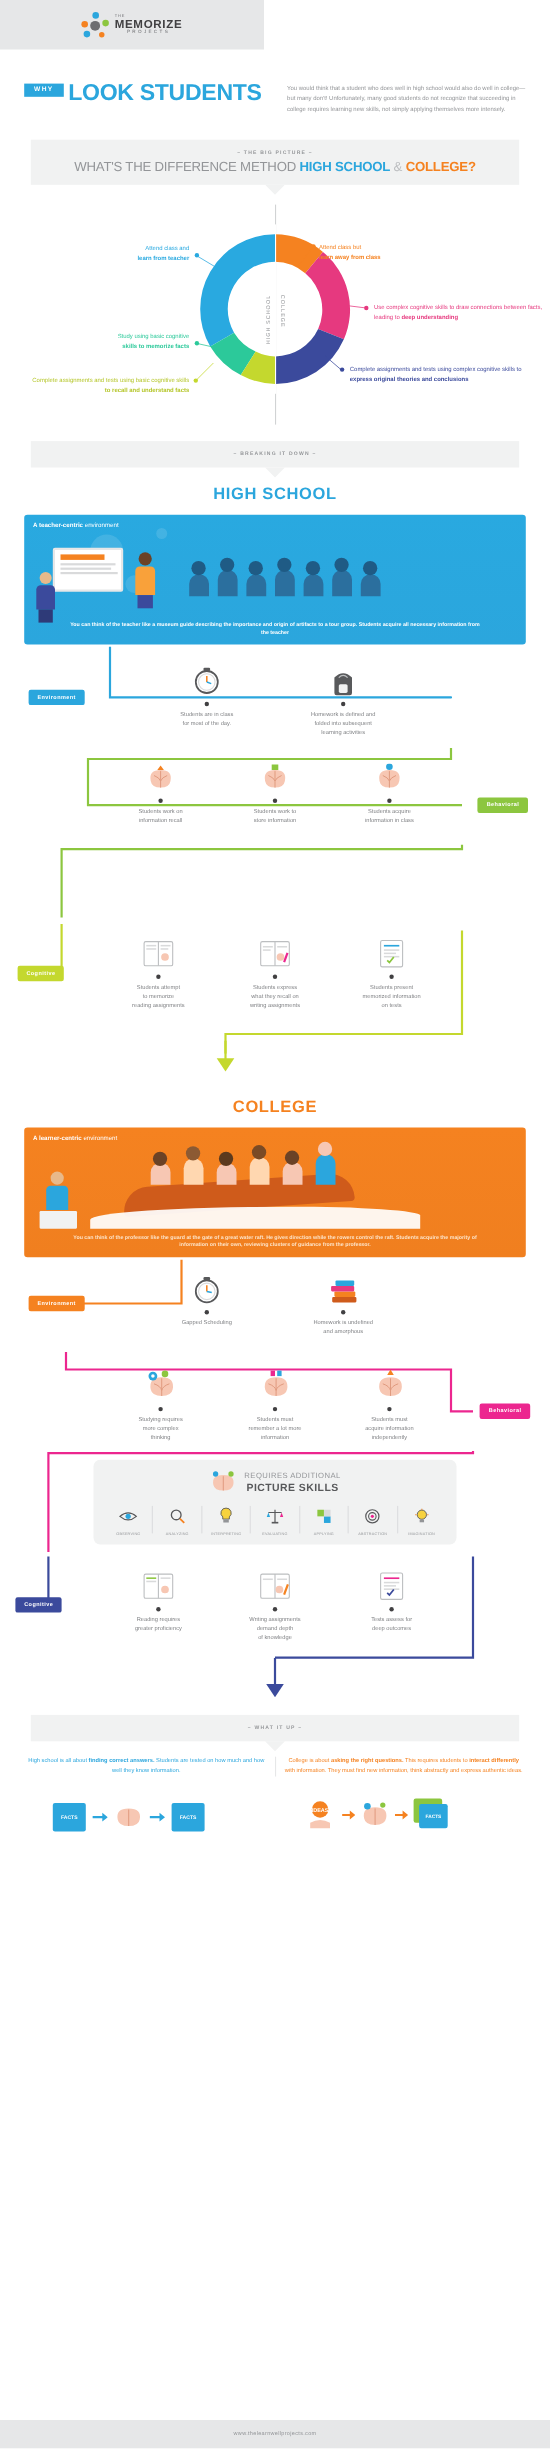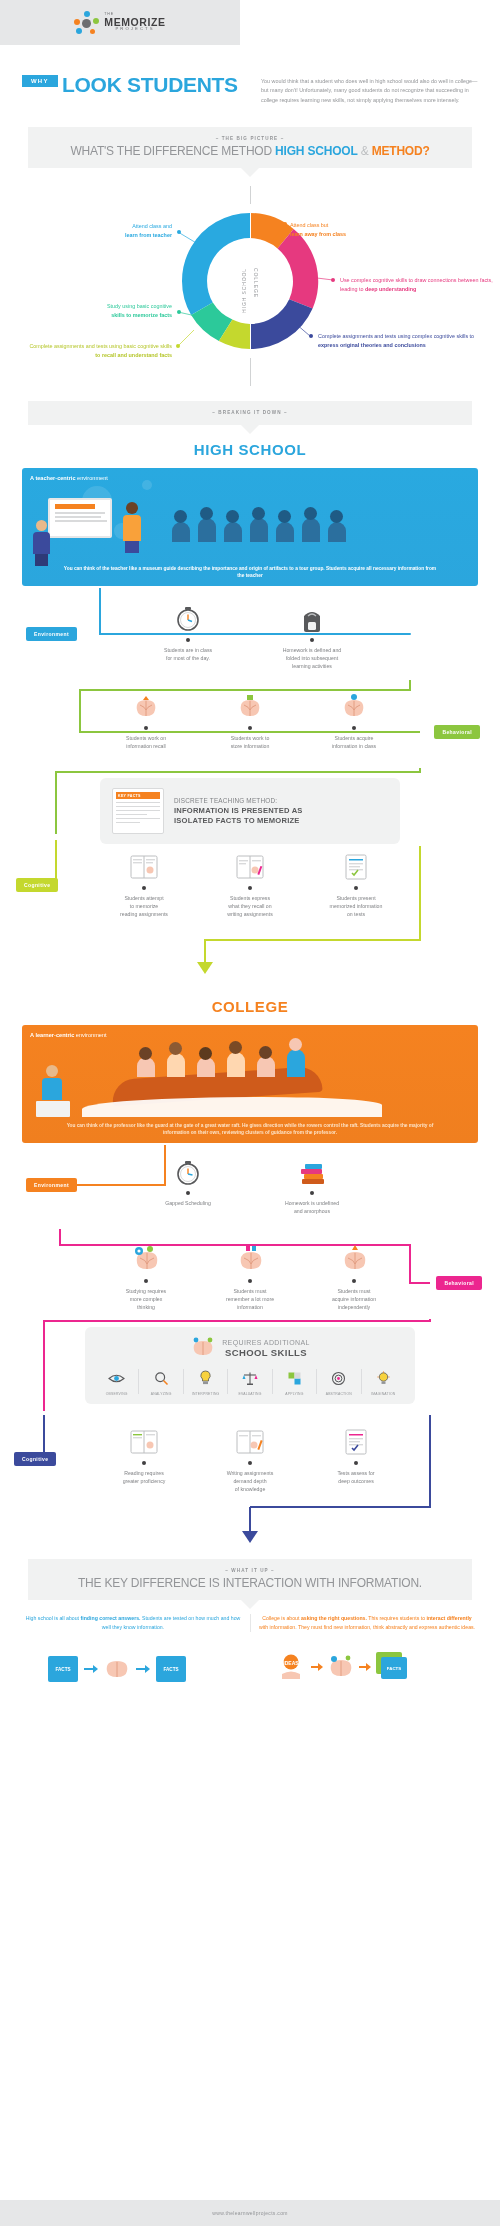--- a/index.html
+++ b/index.html
@@ -164,21 +164,21 @@
     <div>
       <span class="why-badge">WHY</span>
       <span class="hl1">LOOK STUDENTS</span>
     </div>
   </div>
   <div class="headline-right">You would think that a student who does well in high school would also do well in college—but many don't! Unfortunately, many good students do not recognize that succeeding in college requires learning new skills, not simply applying themselves more intensely.</div>
 </div>
 
 <div class="banner">
   <div class="banner-kicker">– THE BIG PICTURE –</div>
-  <div class="banner-title"><span>WHAT'S THE DIFFERENCE METHOD </span><b class="hs">HIGH SCHOOL</b><span class="amp"> &amp; </span><b class="cl">METHOD?</b></div>
+  <div class="banner-title"><span>WHAT'S THE DIFFERENCE METHOD </span><b class="hs">HIGH SCHOOL</b><span class="amp"> &amp; </span><b class="cl">COLLEGE?</b></div>
 </div>
 
 <div class="donut-area">
   <div class="donut-divider"></div>
 
   <svg class="donut" viewBox="0 0 154 154">
 
     <path d="M 77 9 A 68 68 0 0 0 18.11 111 L 39.8 98.5 A 43 43 0 0 1 77 34 Z" fill="#29a9e0"></path>
     <path d="M 18.11 111 A 68 68 0 0 0 45.9 136.9 L 59.4 115.5 A 43 43 0 0 1 39.8 98.5 Z" fill="#2cc99a"></path>
     <path d="M 45.9 136.9 A 68 68 0 0 0 77 145 L 77 120 A 43 43 0 0 1 59.4 115.5 Z" fill="#c4d82e"></path>
@@ -374,36 +374,20 @@
       <div class="cap" style="white-space: pre-line;">Students acquire
 information in class</div>
     </div>
   </div>
 </div>
 
 <div class="flowzone" style="height:72px">
   <svg style="position:absolute;left:0;top:0;width:500px;height:72px">
     <path d="M 420 -8 L 420 4 L 56 4 L 56 66" stroke="#8cc63f" stroke-width="2" fill="none"></path>
   </svg>
-  <div class="card" style="position:relative;top:10px">
-    <div class="keyfacts">
-      <div class="kf-head">KEY FACTS</div>
-      <div class="kf-line"></div>
-        <div class="kf-line"></div>
-        <div class="kf-line"></div>
-      <div class="kf-line" style="width:70%"></div>
-        <div class="kf-line"></div>
-        <div class="kf-line" style="width:55%"></div>
-    </div>
-    <div class="card-title">
-      <span>DISCRETE TEACHING METHOD:</span>
-      <b style="white-space:pre-line">INFORMATION IS PRESENTED AS
-ISOLATED FACTS TO MEMORIZE</b>
-    </div>
-  </div>
 </div>
 
 <div class="flowzone" style="height:118px">
   <svg style="position:absolute;left:0;top:0;width:500px;height:118px">
     <path d="M 56 -6 L 56 44 L 56 44" stroke="#c4d82e" stroke-width="2" fill="none"></path>
     <path d="M 420 6 L 420 100 L 205 100 L 205 118" stroke="#c4d82e" stroke-width="2" fill="none"></path>
   </svg>
   <div class="pill lime" style="left:16px;top:38px">Cognitive</div>
 
   <div class="cellrow" style="position:absolute;left:0;top:2px;width:500px;gap:6px">
@@ -593,21 +577,21 @@
   <div class="mcard" style="position:relative;top:8px">
     <div style="display:flex;align-items:center;justify-content:center;gap:6px">
       <svg width="26" height="22" viewBox="0 0 26 22">
           <path d="M4 13 q-2 -9 9 -9 q11 0 9 9 q-1 5 -9 5 q-8 0 -9 -5 Z" fill="#f7c7b3"></path>
           <path d="M13 5 v13" stroke="#e09a7e" stroke-width="0.9"></path>
           <circle cx="6" cy="3" r="2.4" fill="#2ba6dd"></circle>
           <circle cx="20" cy="3" r="2.4" fill="#8cc63f"></circle>
         </svg>
       <div>
         <div class="mcard-t1">REQUIRES ADDITIONAL</div>
-        <div class="mcard-t2">SCHOOL SKILLS</div>
+        <div class="mcard-t2">PICTURE SKILLS</div>
       </div>
     </div>
     <div class="mskills">
       <div class="mskill">
         <div class="ms-ico">
             <svg width="17" height="13" viewBox="0 0 17 13">
               <path d="M1 6.5 Q8.5 0 16 6.5 Q8.5 13 1 6.5 Z" fill="none" stroke="#58595b" stroke-width="1.1"></path>
               <circle cx="8.5" cy="6.5" r="2.4" fill="#2ba6dd"></circle>
             </svg>
           </div>
@@ -744,21 +728,20 @@
 
 <div style="position:relative;height:28px">
   <svg style="position:absolute;left:0;top:-18px;width:500px;height:46px">
     <path d="M 250 0 L 250 26" stroke="#3b4a9c" stroke-width="2" fill="none"></path>
     <path d="M 242 24 L 258 24 L 250 36 Z" fill="#3b4a9c"></path>
   </svg>
 </div>
 
 <div class="banner" style="margin-top:6px">
   <div class="banner-kicker">– WHAT IT UP –</div>
-  <div class="banner-title">THE KEY DIFFERENCE IS INTERACTION WITH INFORMATION.</div>
 </div>
 
 <div class="final-cols">
   <div class="vsep"></div>
   <div class="fcol hs">
     <span>High school is all about </span><b>finding correct answers.</b><span> Students are tested on how much and how well they know information.</span>
   </div>
   <div class="fcol cl">
     <span>College is about </span><b>asking the right questions.</b><span> This requires students to </span><b>interact differently</b><span> with information. They must find new information, think abstractly and express authentic ideas.</span>
   </div>

